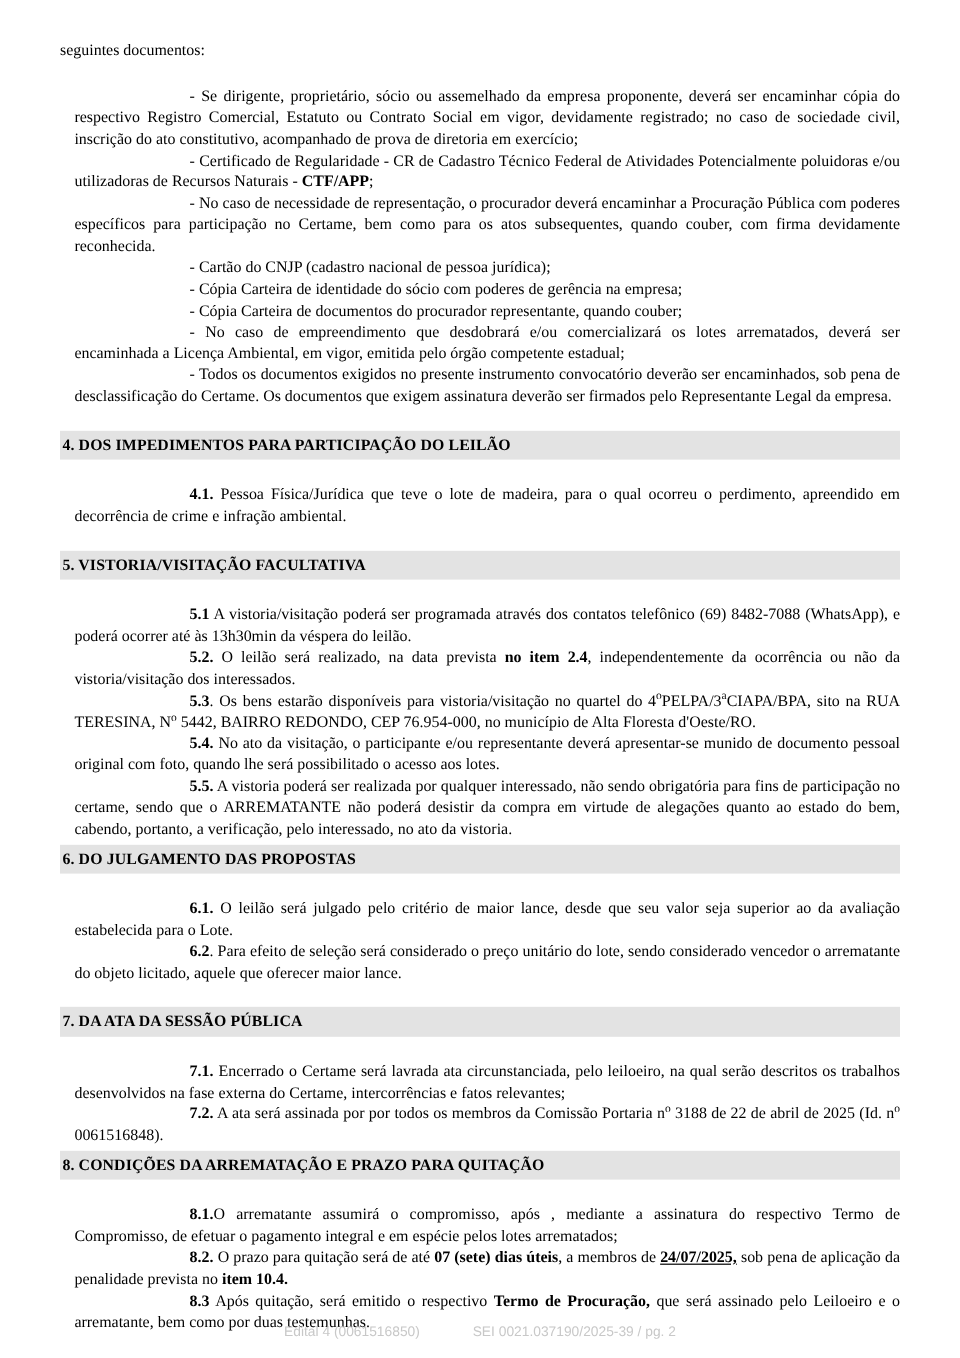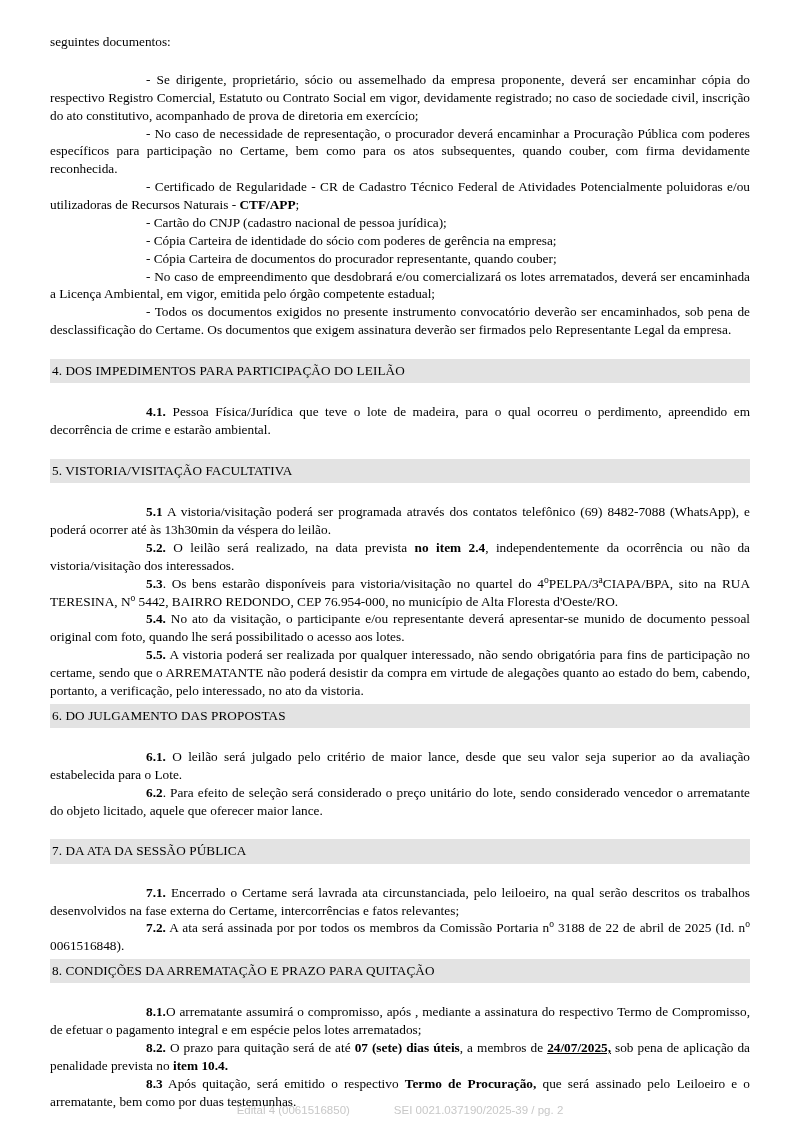--- a/index.html
+++ b/index.html
@@ -30,30 +30,31 @@
   p {
     margin: 0;
     font-size: 13.3px;
     line-height: 1.345;
     text-align: justify;
     text-justify: inter-word;
     hyphens: none;
   }
   p.indent {
     text-indent: 96px;
+    margin-left: 12px;
   }
   p.noindent {
     text-indent: 0;
   }
   .gap-md { height: 20px; }
   .gap-tiny { height: 4px; }
 
   .section-head {
     background: #e3e3e3;
-    font-weight: normal;
+    font-weight: bold;
     font-size: 13.2px;
     line-height: 1.0;
     padding: 5px 4px 6px 2px;
     width: 700px;
     box-sizing: border-box;
     text-align: left;
     letter-spacing: 0.1px;
   }
   b, strong { font-weight: bold; }
   .u { text-decoration: underline; }
@@ -79,34 +80,34 @@
 <body>
 
 <div class="page">
   <div class="content">
 
     <p class="noindent">seguintes documentos:</p>
     <div class="gap-md"></div>
 
     <p class="indent">- Se dirigente, proprietário, sócio ou assemelhado da empresa proponente, deverá ser encaminhar cópia do respectivo Registro Comercial, Estatuto ou Contrato Social em vigor, devidamente registrado; no caso de sociedade civil, inscrição do ato constitutivo, acompanhado de prova de diretoria em exercício;</p>
 
+    <p class="indent"><span>- Certificado de Regularidade - CR de Cadastro Técnico Federal de Atividades Potencialmente poluidoras e/ou utilizadoras de Recursos Naturais - </span><b>CTF/APP</b><span>;</span></p>
+
     <p class="indent">- No caso de necessidade de representação, o procurador deverá encaminhar a Procuração Pública com poderes específicos para participação no Certame, bem como para os atos subsequentes, quando couber, com firma devidamente reconhecida.</p>
-
-    <p class="indent"><span>- Certificado de Regularidade - CR de Cadastro Técnico Federal de Atividades Potencialmente poluidoras e/ou utilizadoras de Recursos Naturais - </span><b>CTF/APP</b><span>;</span></p>
     <p class="indent">- Cartão do CNJP (cadastro nacional de pessoa jurídica);</p>
     <p class="indent">- Cópia Carteira de identidade do sócio com poderes de gerência na empresa;</p>
     <p class="indent">- Cópia Carteira de documentos do procurador representante, quando couber;</p>
     <p class="indent">- No caso de empreendimento que desdobrará e/ou comercializará os lotes arrematados, deverá ser encaminhada a Licença Ambiental, em vigor, emitida pelo órgão competente estadual;</p>
     <p class="indent">- Todos os documentos exigidos no presente instrumento convocatório deverão ser encaminhados, sob pena de desclassificação do Certame. Os documentos que exigem assinatura deverão ser firmados pelo Representante Legal da empresa.</p>
 
     <div class="gap-md"></div>
     <div class="section-head">4. DOS IMPEDIMENTOS PARA PARTICIPAÇÃO DO LEILÃO</div>
     <div class="gap-md"></div>
 
-    <p class="indent"><b>4.1.</b><span> Pessoa Física/Jurídica que teve o lote de madeira, para o qual ocorreu o perdimento, apreendido em decorrência de crime e estarão ambiental.</span></p>
+    <p class="indent"><b>4.1.</b><span> Pessoa Física/Jurídica que teve o lote de madeira, para o qual ocorreu o perdimento, apreendido em decorrência de crime e infração ambiental.</span></p>
 
 
     <div class="gap-md"></div>
     <div class="section-head">5. VISTORIA/VISITAÇÃO FACULTATIVA</div>
     <div class="gap-md"></div>
 
     <p class="indent"><b>5.1</b><span> A vistoria/visitação poderá ser programada através dos contatos telefônico (69) 8482-7088 (WhatsApp), e poderá ocorrer até às 13h30min da véspera do leilão.</span></p>
 
     <p class="indent"><b>5.2.</b><span> O leilão será realizado, na data prevista </span><b>no item 2.4</b><span>, independentemente da ocorrência ou não da vistoria/visitação dos interessados.</span></p>
 

